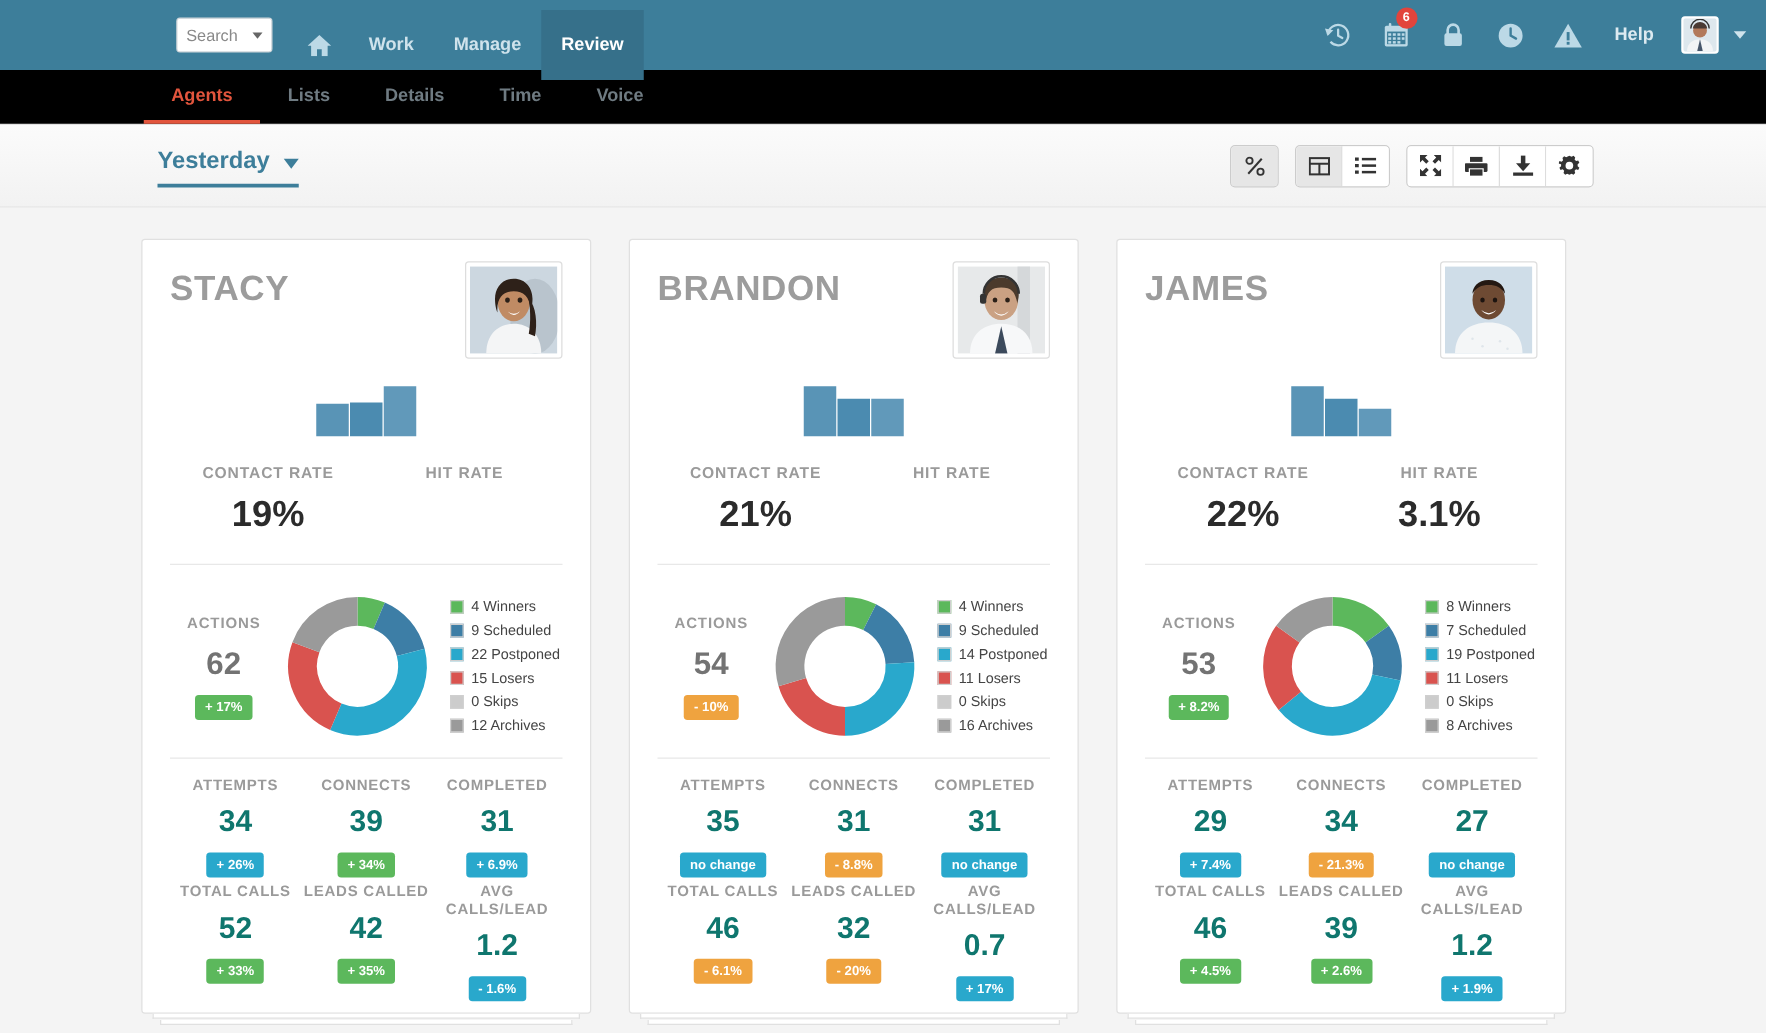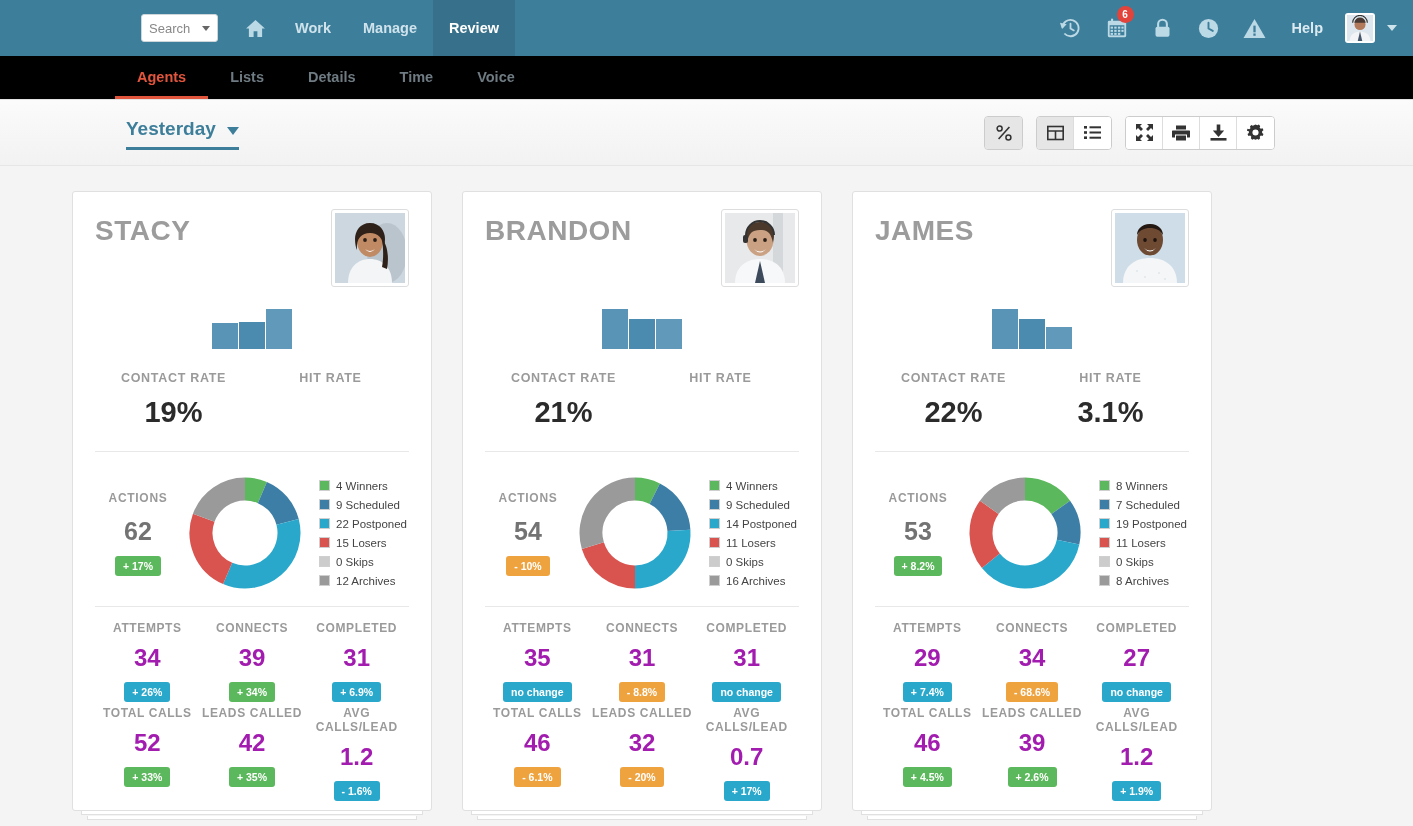--- a/index.html
+++ b/index.html
@@ -20,21 +20,21 @@
   }
   .search-box {
     margin-left:141px;
     width:77px; height:28px;
     background:#fff; border:1px solid #cfd6da; border-radius:3px;
     display:flex; align-items:center; justify-content:space-between;
     padding:0 7px;
     font-size:13px; color:#888;
   }
   .search-box .caret { border-left:4px solid transparent; border-right:4px solid transparent; border-top:5px solid #666; }
-  .nav-links { display:flex; align-items:center; height:40px; margin-left:14px; }
+  .nav-links { display:flex; height:40px; margin-left:14px; }
   .nav-link {
     color:#cfe3ec; font-size:14.5px; font-weight:bold;
     height:56px; display:flex; align-items:center;
     padding:0 16px; text-decoration:none;
   }
   .nav-link.home { padding:0 14px; }
   .nav-link.active { background:#36708a; color:#ffffff; }
   .home-icon { width:19px; height:17px; display:block; }
 
   .nav-right {
@@ -102,21 +102,21 @@
     display:flex; align-items:center; justify-content:center;
     border-right:1px solid #ddd; background:#fff;
   }
   .tbtn:last-child { border-right:none; }
   .tbtn.active { background:#e6e6e6; }
   .tbtn svg { display:block; }
 
   
   .cards {
     display:flex; gap:30px;
-    padding:25px 0 0 72px;
+    padding:25px 0 0 113px;
   }
   .card {
     width:360px; height:620px;
     background:#fff; border:1px solid #e0e0e0; border-radius:3px;
     position:relative;
     padding:0 22px;
   }
   .card-stack-1, .card-stack-2 {
     position:absolute; left:8px; right:8px; height:4px;
     background:#fff; border:1px solid #e0e0e0; border-top:none;
@@ -159,21 +159,21 @@
   .legend-item { display:flex; align-items:center; gap:6px; height:19px; }
   .swatch { width:11px; height:11px; border:1px solid #cfcfcf; }
   .legend-text { font-size:11.5px; color:#444; }
 
   .divider2 { height:1px; background:#e8e8e8; margin-top:8px; }
 
   .stats { margin-top:14px; }
   .stat-row { display:flex; }
   .stat { flex:1; text-align:center; padding-bottom:4px; }
   .stat-label { font-size:12px; color:#9a9a9a; letter-spacing:0.6px; font-weight:bold; }
-  .stat-value { font-size:24px; color:#a21caf; margin-top:9px; font-weight:bold; }
+  .stat-value { font-size:24px; color:#0f766e; margin-top:9px; font-weight:bold; }
 </style>
 </head>
 <body>
 
 <div class="topnav">
   <div class="search-box">
     <span>Search</span>
     <span class="caret"></span>
   </div>
 
@@ -664,21 +664,21 @@
     <div class="stats">
       <div class="stat-row">
           <div class="stat">
         <div class="stat-label">ATTEMPTS</div>
         <div class="stat-value">29</div>
         <div><span class="pill blue">+ 7.4%</span></div>
       </div>
           <div class="stat">
         <div class="stat-label">CONNECTS</div>
         <div class="stat-value">34</div>
-        <div><span class="pill orange">- 68.6%</span></div>
+        <div><span class="pill orange">- 21.3%</span></div>
       </div>
           <div class="stat">
         <div class="stat-label">COMPLETED</div>
         <div class="stat-value">27</div>
         <div><span class="pill blue">no change</span></div>
       </div>
         </div>
       <div class="stat-row">
           <div class="stat">
         <div class="stat-label">TOTAL CALLS</div>

